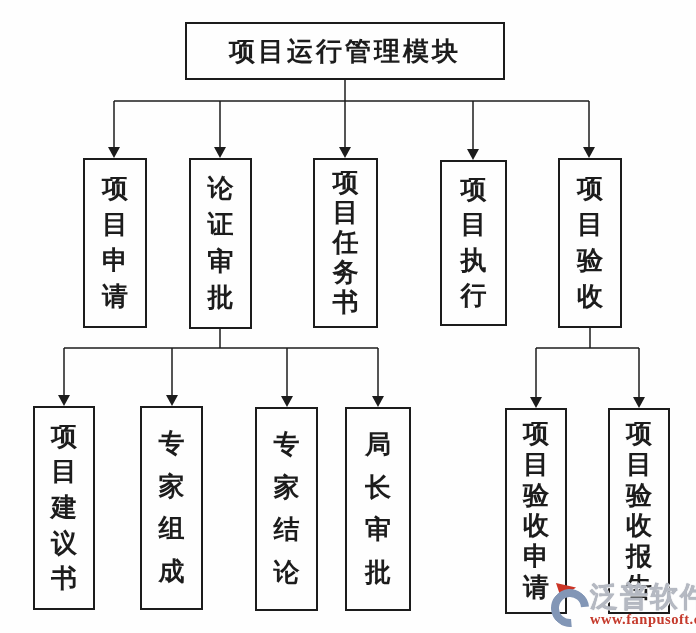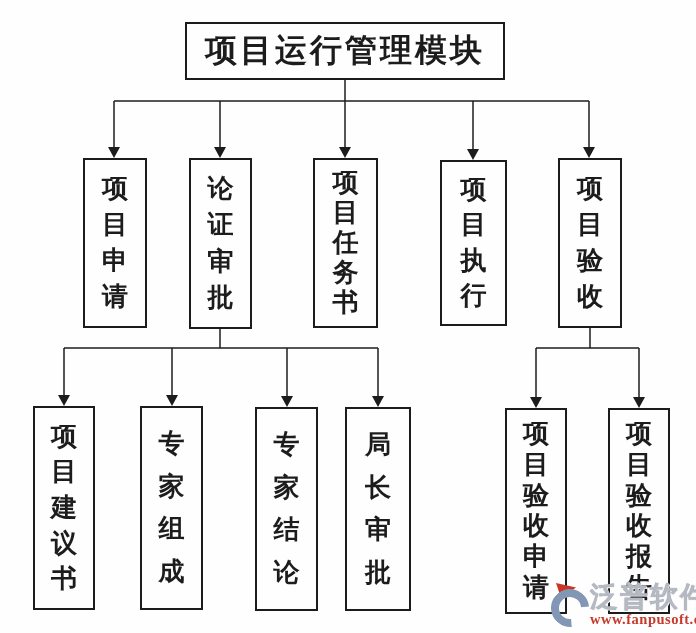--- a/index.html
+++ b/index.html
@@ -16,21 +16,21 @@
     color:var(--line, #1c1c1c);
   }
   .node {
     position:absolute;
     box-sizing:border-box;
     border:2px solid var(--line, #1c1c1c);
     background:transparent;
   }
   .node-root {
     display:flex; align-items:center; justify-content:center;
-    font-size:32px; font-weight:700; letter-spacing:3px;
+    font-size:26px; font-weight:700; letter-spacing:3px;
     white-space:nowrap;
     text-align:center;
   }
   .node-v {
     display:flex; flex-direction:column;
     justify-content:space-evenly; align-items:center;
     font-size:26px; font-weight:600;
     padding:6px 0;
   }
   .node-v span { line-height:1; display:block; }

